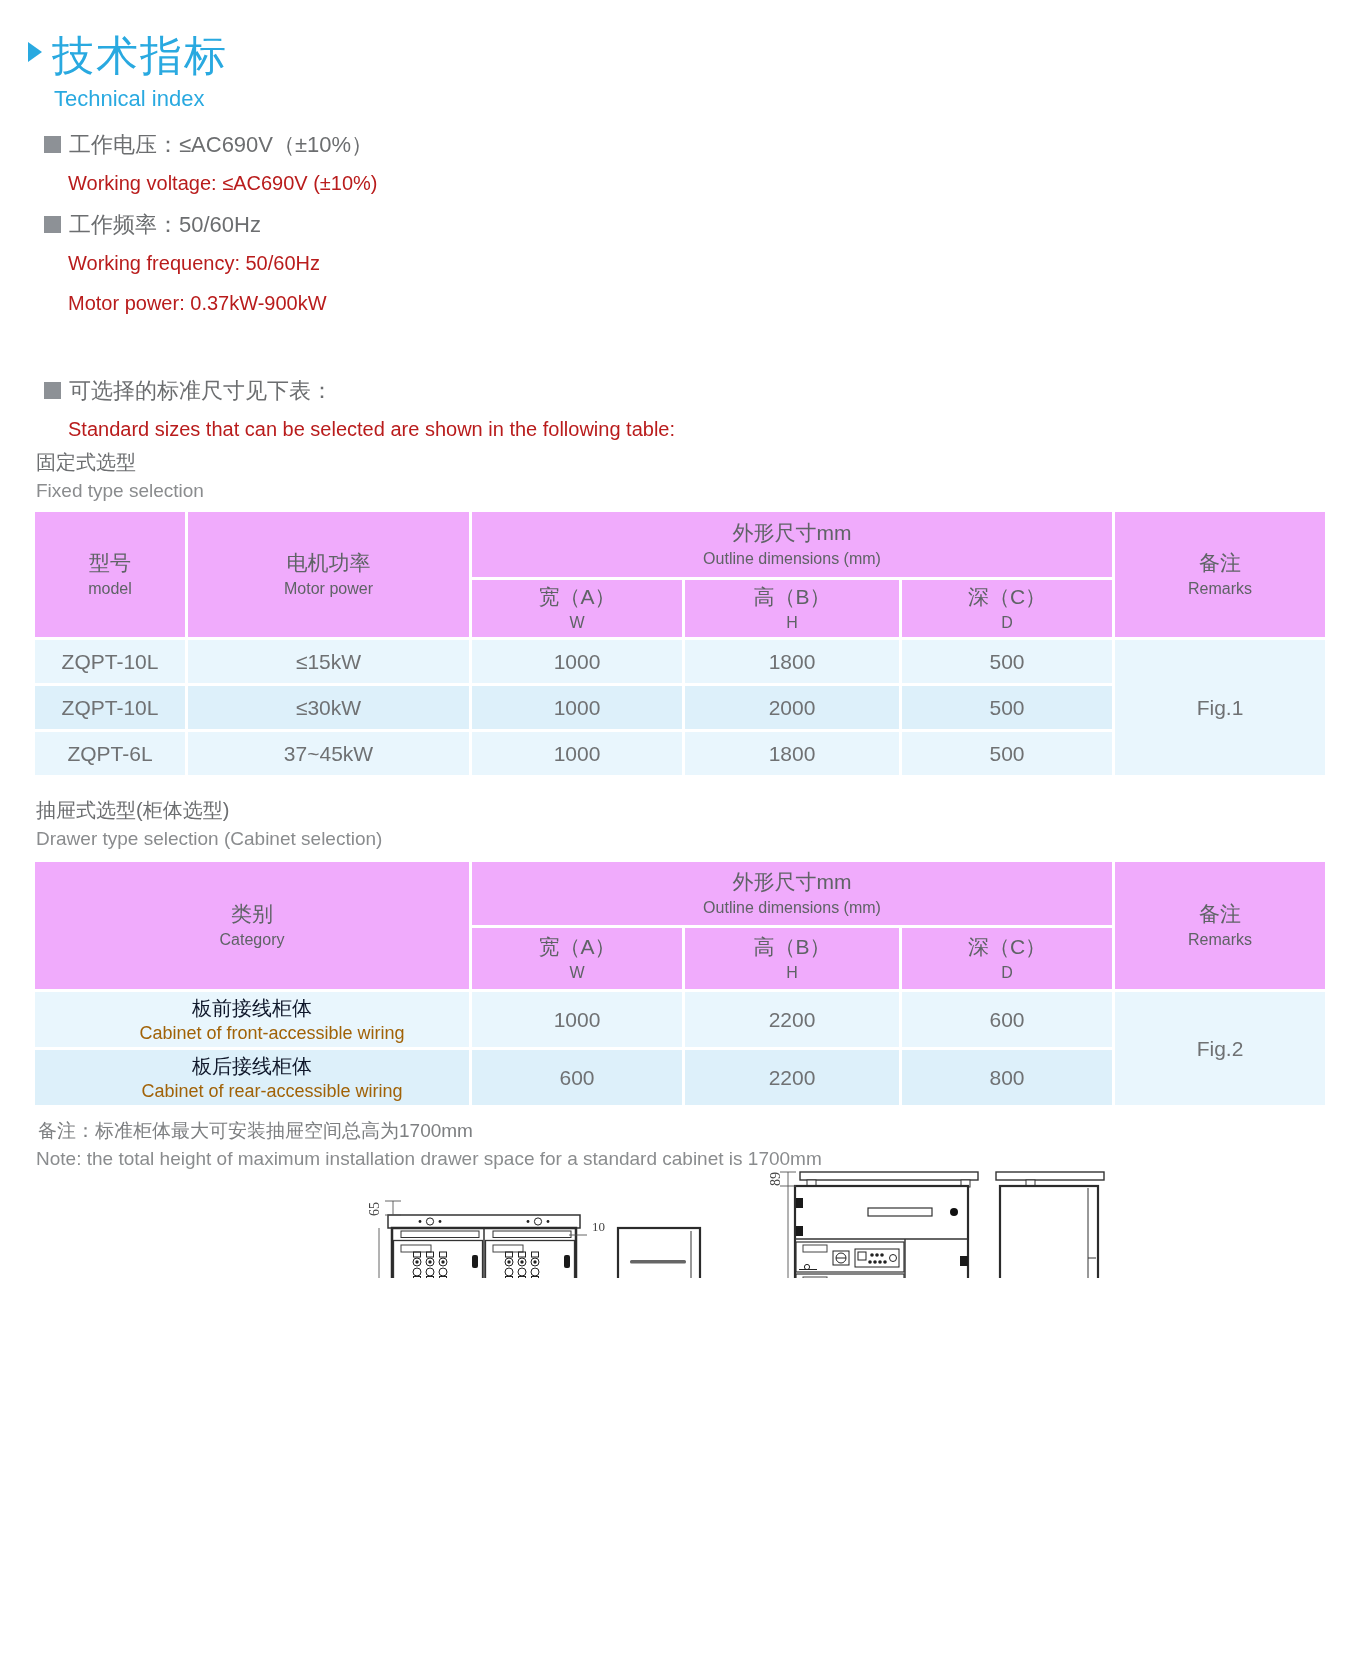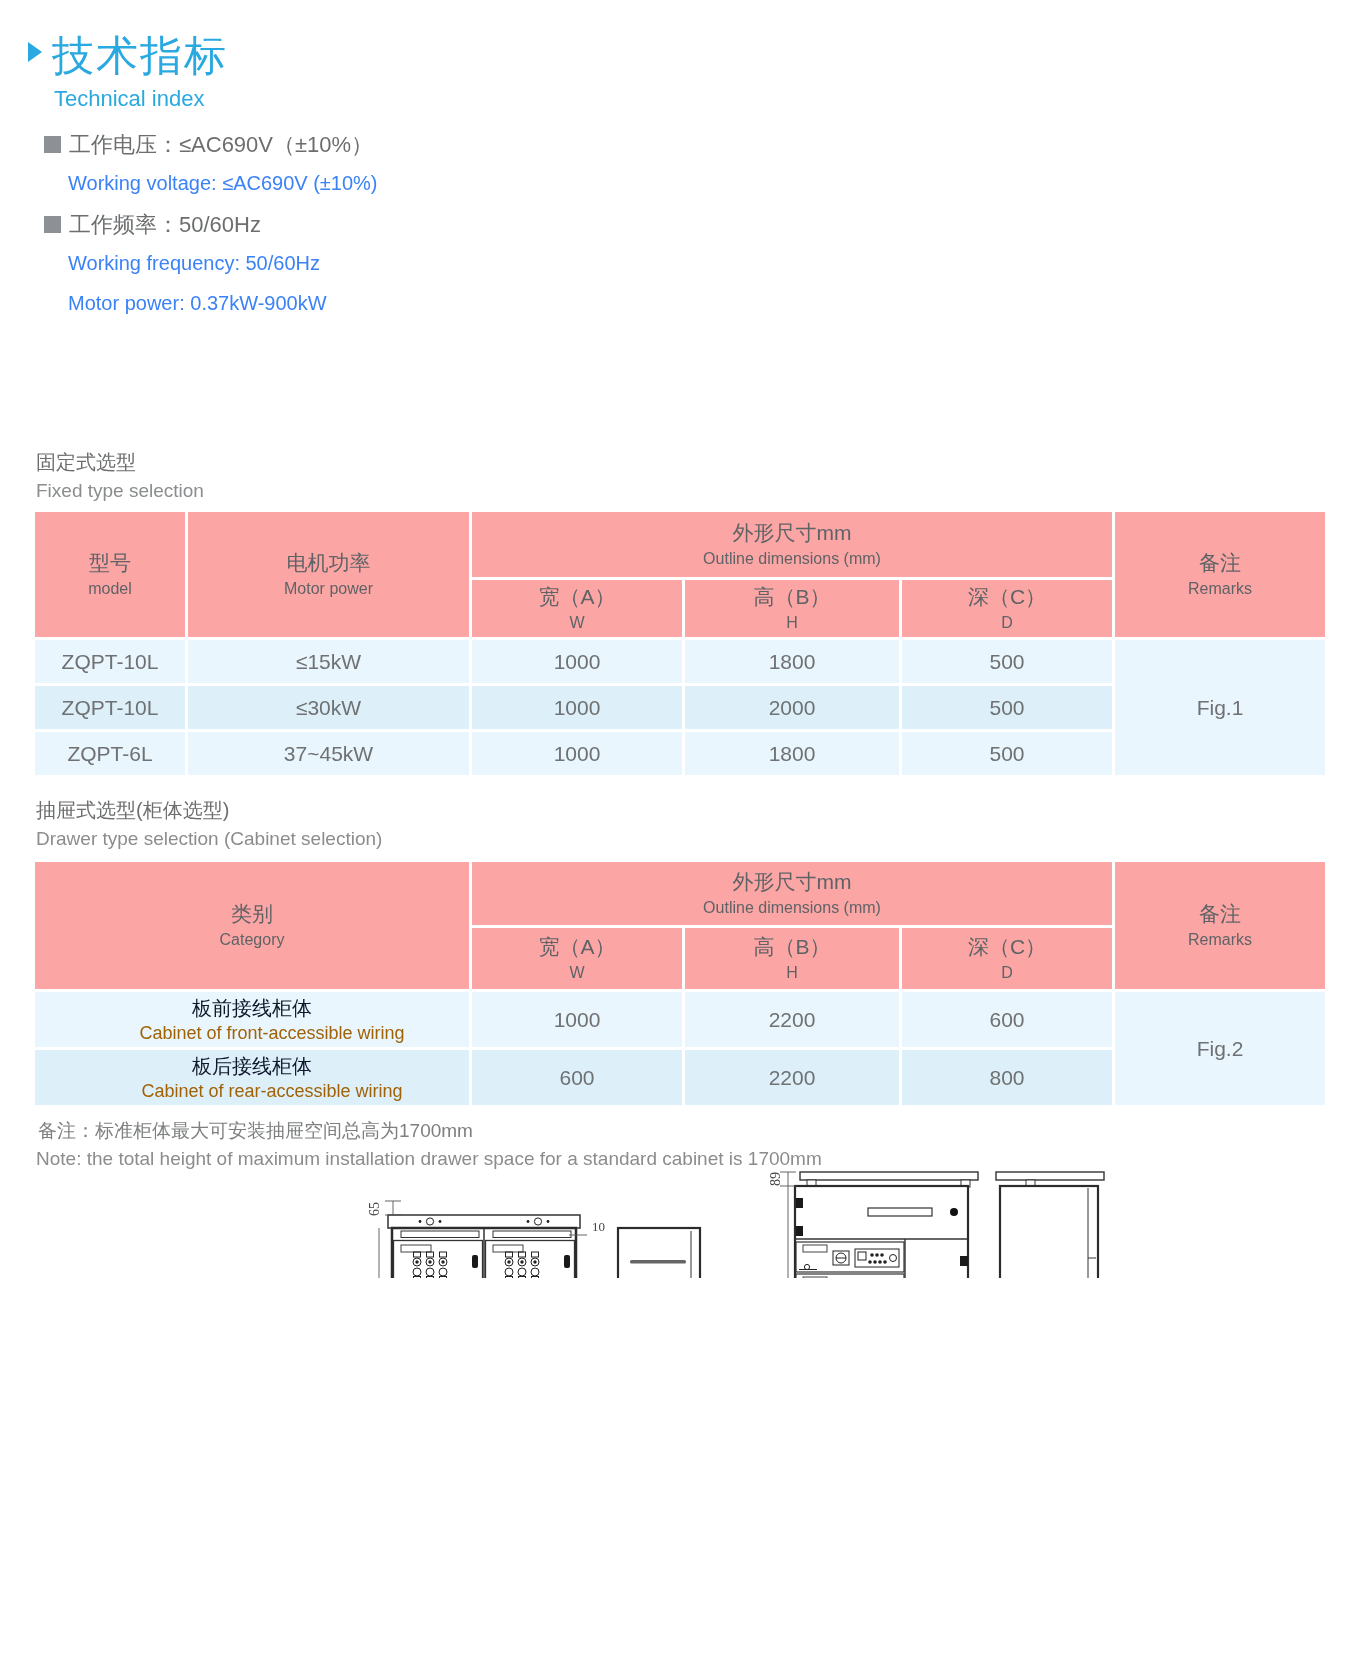--- a/index.html
+++ b/index.html
@@ -7,30 +7,30 @@
         font-family:"Liberation Sans",sans-serif;color:#6c6e70;}
   .abs{position:absolute;}
 
   
   .title-zh{font-size:42px;line-height:46px;color:#29a9e0;letter-spacing:2px;}
   .title-en{font-size:22px;line-height:26px;color:#29a9e0;}
   .tri{width:0;height:0;border-left:14px solid #29a9e0;border-top:10px solid transparent;border-bottom:10px solid transparent;}
 
   
   .spec-col .zh{font-size:22px;line-height:27px;margin-bottom:13px;color:#6c6e70;display:flex;align-items:center;}
-  .spec-col .en{font-size:20px;line-height:25px;margin-bottom:15px;margin-left:24px;color:#3b82f6;}
+  .spec-col .en{font-size:20px;line-height:25px;margin-bottom:15px;margin-left:24px;color:#b91c1c;}
   .bullet{display:inline-block;width:17px;height:17px;background:#8d9196;margin-right:8px;flex:0 0 17px;}
 
   .sec-zh{font-size:20px;line-height:24px;color:#6c6e70;}
   .sec-en{font-size:19px;line-height:23px;color:#8a8c8e;}
 
   
   table.spec-table{border-collapse:collapse;table-layout:fixed;}
   table.spec-table td{border:3px solid #fff;text-align:center;vertical-align:middle;padding:0;}
-  tr.h td{background:#fca5a5;color:#5f6366;}
+  tr.h td{background:#f0abfc;color:#5f6366;}
   td .hzh{font-size:21px;line-height:28px;}
   td .hen{font-size:16px;line-height:23px;}
   tr.r1 td{background:#e9f6fd;}
   tr.r2 td{background:#ddf0fa;}
   td.val{font-size:21px;color:#6f7173;}
   td.remark{background:#e9f6fd;font-size:21px;color:#6f7173;}
   td .czh{font-size:20px;line-height:27px;color:#0f172a;}
   td .cen{font-size:18px;line-height:22px;color:#a16207;padding-left:40px;}
   .t1 tr.h1{height:68px;} .t1 tr.h2{height:60px;} .t1 tr.row{height:46px;}
   .t2 tr.h1{height:66px;} .t2 tr.h2{height:64px;} .t2 tr.row{height:58px;}
@@ -61,20 +61,27 @@
     <div class="en">Working voltage: ≤AC690V (±10%)</div>
     <div class="zh">
         <span class="bullet"></span>
         <span>工作频率：50/60Hz</span>
       </div>
     <div class="en">Working frequency: 50/60Hz</div>
     <div class="en">Motor power: 0.37kW-900kW</div>
   </div>
 
 
+  <div class="abs spec-col" style="left:44px;top:377px;width:900px;">
+    <div class="zh">
+        <span class="bullet"></span>
+        <span>可选择的标准尺寸见下表：</span>
+      </div>
+    <div class="en">Standard sizes that can be selected are shown in the following table:</div>
+  </div>
 
   <div class="abs sec-zh" style="left:36px;top:450px;">固定式选型</div>
   <div class="abs sec-en" style="left:36px;top:479px;">Fixed type selection</div>
 
   <table class="abs spec-table t1" style="left:32px;top:509px;width:1293px;">
     <colgroup>
         <col style="width:153px">
         <col style="width:284px">
         <col style="width:213px">
         <col style="width:217px">

